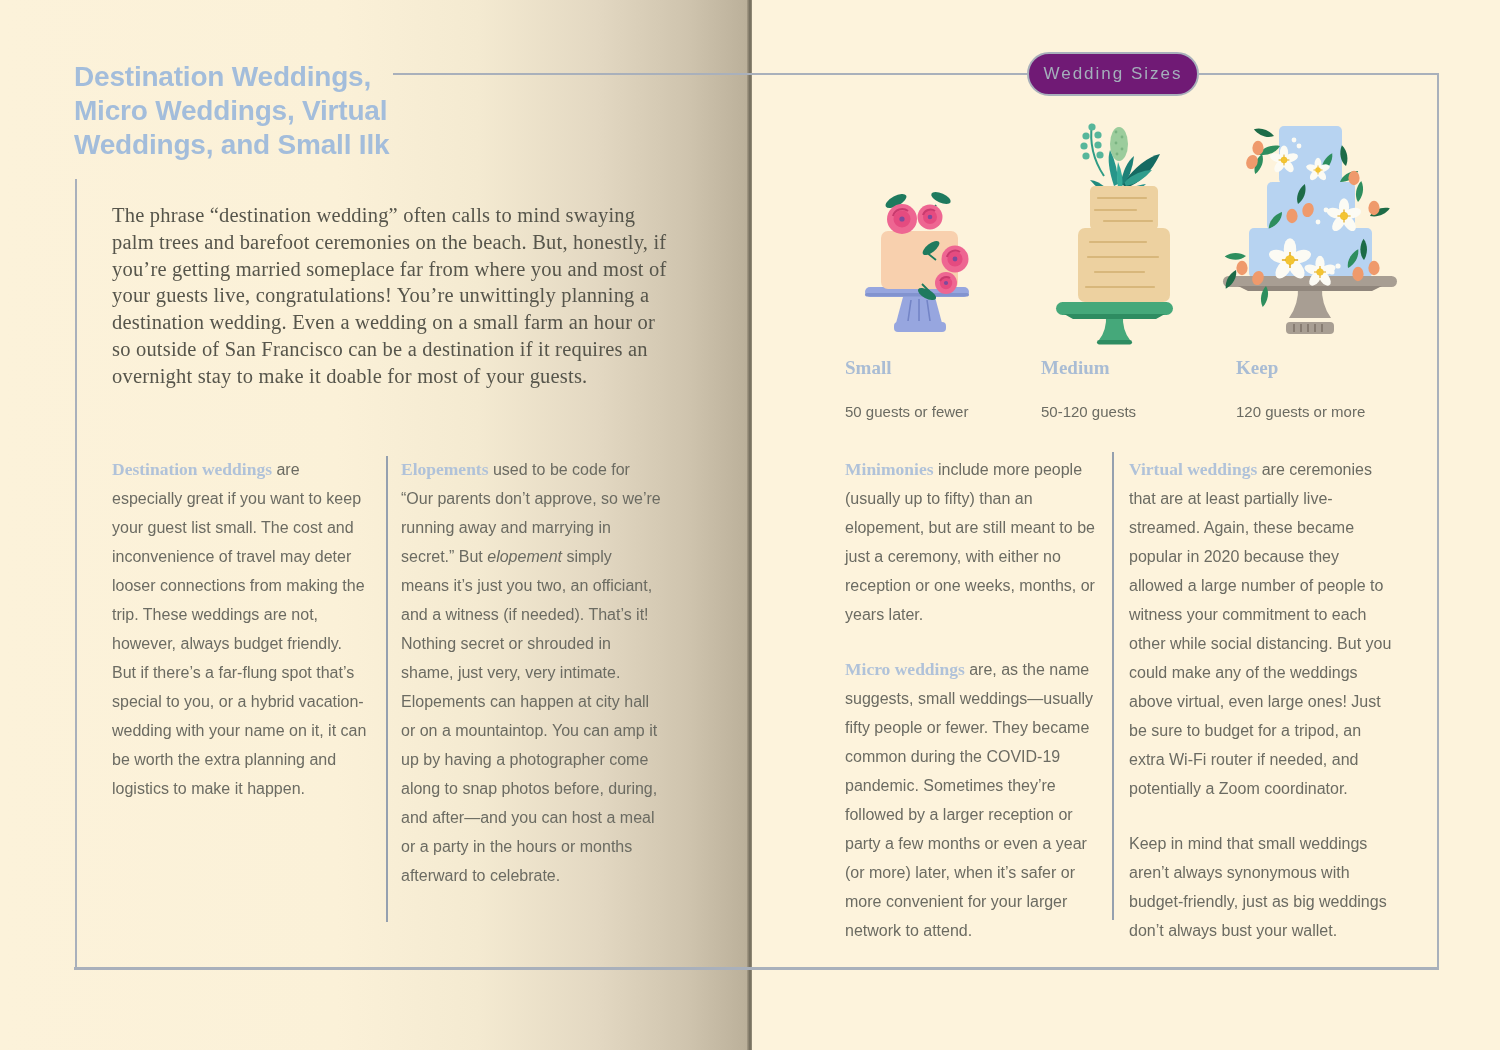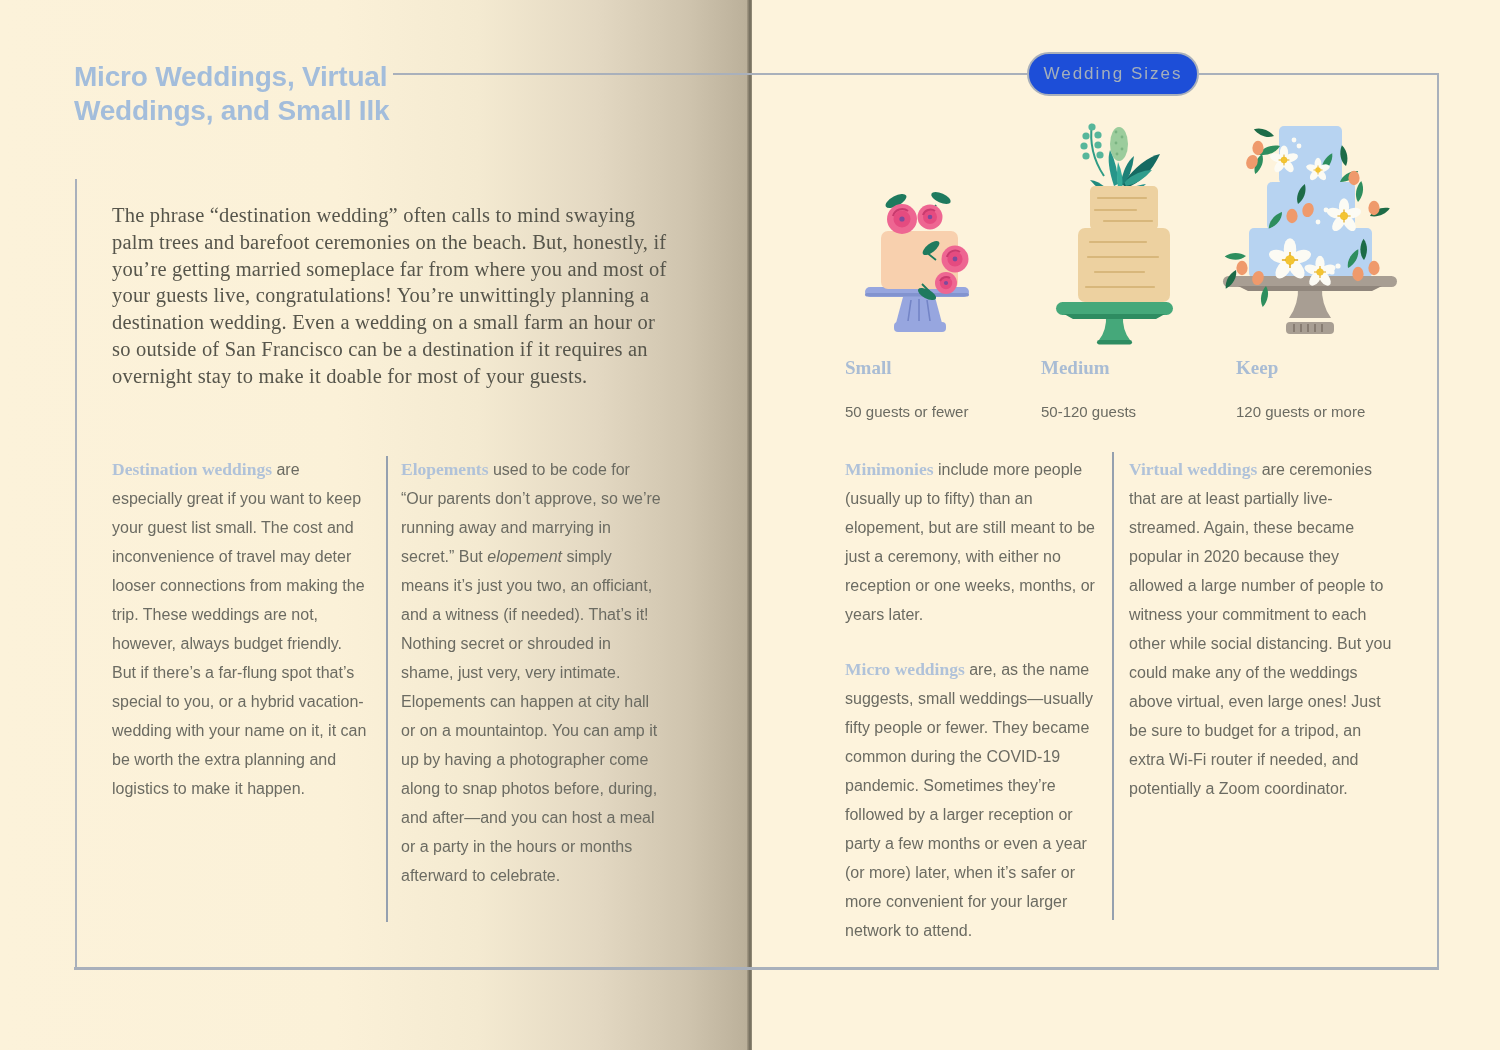--- a/index.html
+++ b/index.html
@@ -40,21 +40,21 @@
     font-family:"Liberation Serif", serif; font-weight:bold;
     color:#b0c2d9; font-size:17.5px;
   }
   .ital { font-style:italic; }
 
   .badge {
     position:absolute; left:1027px; top:52px; width:172px; height:44px;
     border:2px solid #a9b0bb; border-radius:24px; box-sizing:border-box;
     display:flex; align-items:center; justify-content:center;
     color:#a4afbb; font-size:17px; letter-spacing:2px;
-    background:#1d4ed8;
+    background:#701a75;
   }
 
   .size-col { position:absolute; top:357px; width:150px; text-align:left; }
   .size-name {
     font-family:"Liberation Serif", serif; font-weight:bold;
     font-size:19px; color:#a9bcd4;
   }
   .size-caption { margin-top:24px; font-size:15px; color:#6b6b62; }
 
   .cake { position:absolute; }
@@ -70,20 +70,21 @@
 
   <div class="rule" style="left:393px; top:73px; width:634px; height:2px;"></div>
   <div class="rule" style="left:1199px; top:73px; width:240px; height:2px;"></div>
   <div class="rule" style="left:1437px; top:73px; width:2px; height:897px;"></div>
   <div class="rule" style="left:74px; top:967px; width:1365px; height:3px;"></div>
   <div class="rule" style="left:75px; top:179px; width:2px; height:789px;"></div>
   <div class="divider" style="left:386px; top:456px; height:466px;"></div>
   <div class="divider" style="left:1112px; top:452px; height:468px;"></div>
 
   <div class="chapter-title">
+    <div>Destination Weddings,</div>
     <div>Micro Weddings, Virtual</div>
     <div>Weddings, and Small Ilk</div>
   </div>
 
   <div class="intro">The phrase “destination wedding” often calls to mind swaying palm trees and barefoot ceremonies on the beach. But, honestly, if you’re getting married someplace far from where you and most of your guests live, congratulations! You’re unwittingly planning a destination wedding. Even a wedding on a small farm an hour or so outside of San Francisco can be a destination if it requires an overnight stay to make it doable for most of your guests.</div>
 
   <div class="bodycol" style="left:112px; top:455px; width:258px;">
     <p><span class="lead">Destination weddings</span><span> are especially great if you want to keep your guest list small. The cost and inconvenience of travel may deter looser connections from making the trip. These weddings are not, however, always budget friendly. But if there’s a far-flung spot that’s special to you, or a hybrid vacation-wedding with your name on it, it can be worth the extra planning and logistics to make it happen.</span></p>
   </div>
 
@@ -266,15 +267,16 @@
     <div class="size-caption">120 guests or more</div>
   </div>
 
   <div class="bodycol" style="left:845px; top:455px; width:262px;">
     <p><span class="lead">Minimonies</span><span> include more people (usually up to fifty) than an elopement, but are still meant to be just a ceremony, with either no reception or one weeks, months, or years later.</span></p>
     <p><span class="lead">Micro weddings</span><span> are, as the name suggests, small weddings—usually fifty people or fewer. They became common during the COVID-19 pandemic. Sometimes they’re followed by a larger reception or party a few months or even a year (or more) later, when it’s safer or more convenient for your larger network to attend.</span></p>
   </div>
 
   <div class="bodycol" style="left:1129px; top:455px; width:268px;">
     <p><span class="lead">Virtual weddings</span><span> are ceremonies that are at least partially live-streamed. Again, these became popular in 2020 because they allowed a large number of people to witness your commitment to each other while social distancing. But you could make any of the weddings above virtual, even large ones! Just be sure to budget for a tripod, an extra Wi-Fi router if needed, and potentially a Zoom coordinator.</span></p>
+    <p>Keep in mind that small weddings aren’t always synonymous with budget-friendly, just as big weddings don’t always bust your wallet.</p>
   </div>
 
 </div>
 
 </body></html>

